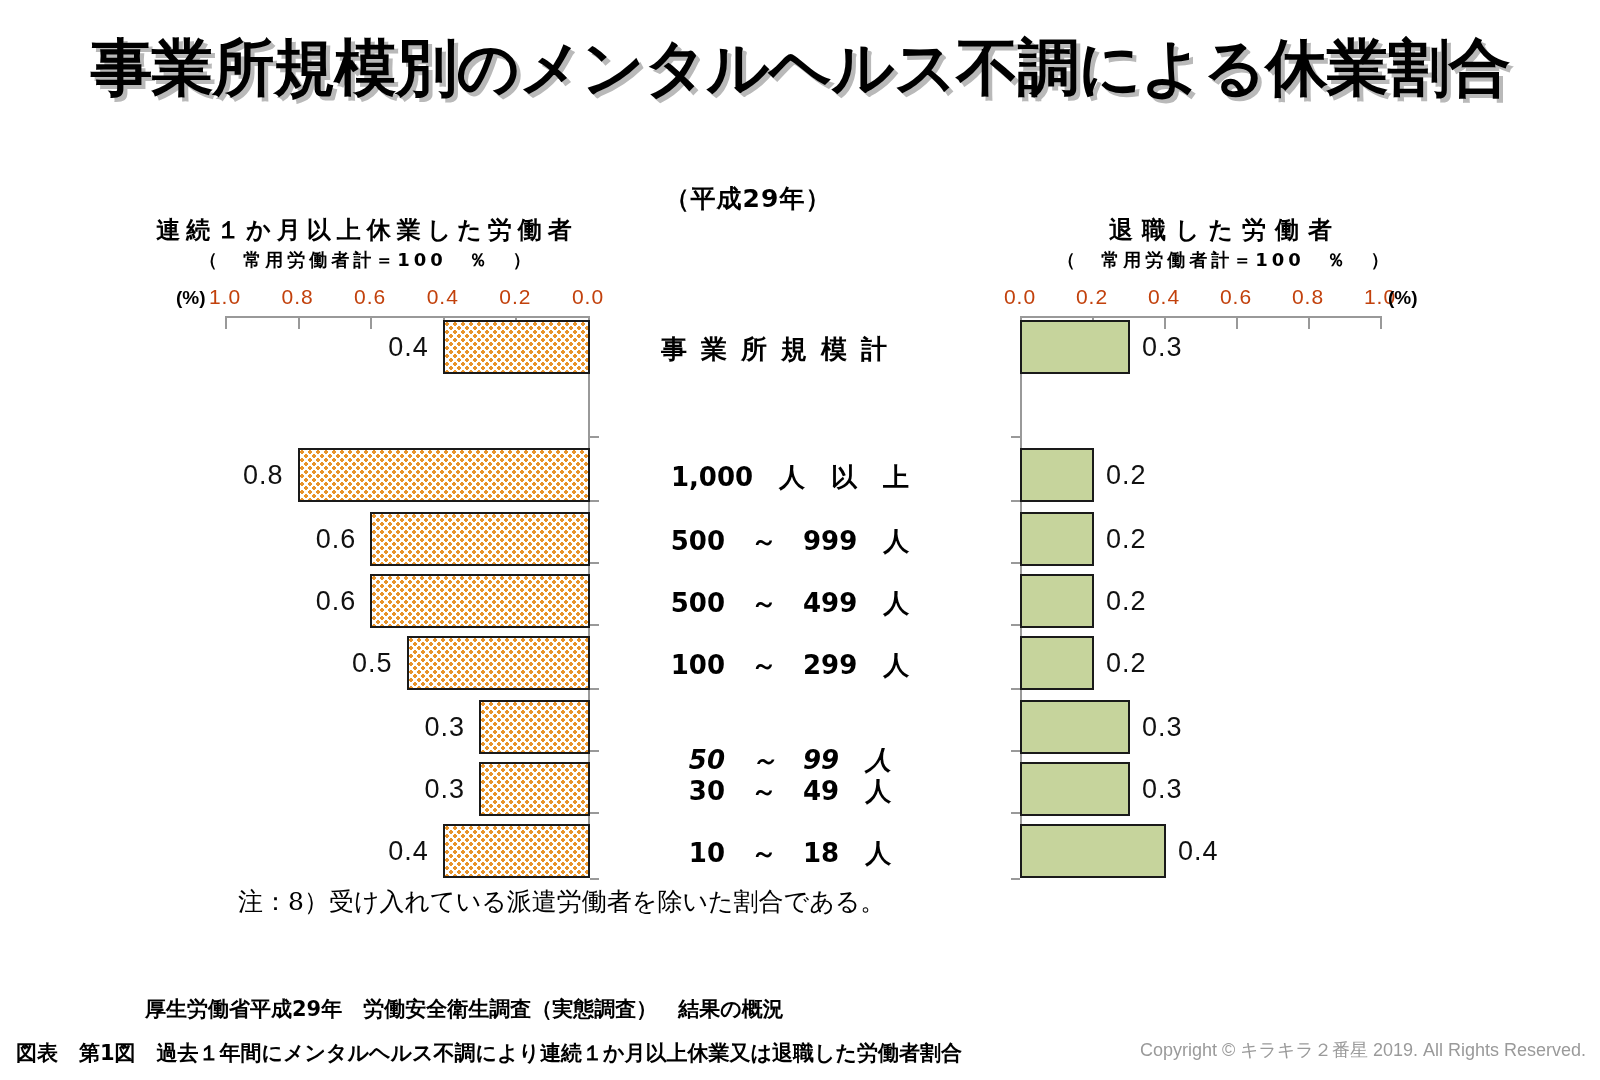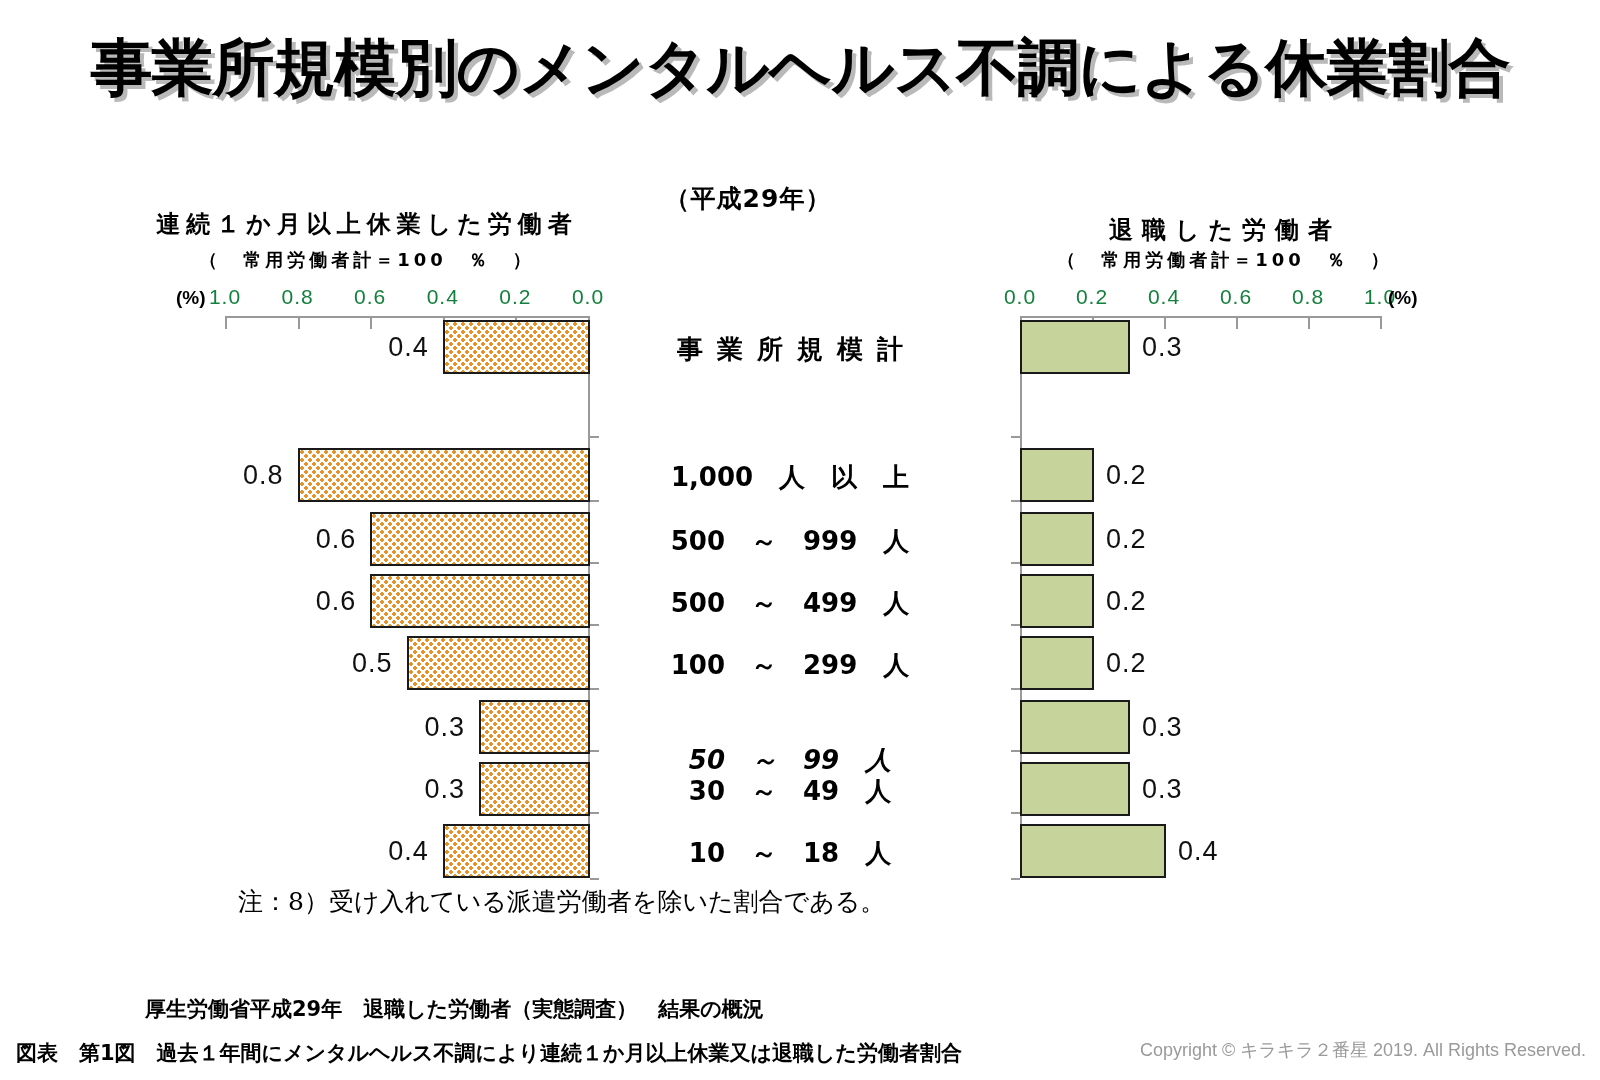--- a/index.html
+++ b/index.html
@@ -55,30 +55,30 @@
     text-align: center;
   }
   .panel-sub {
     position: absolute;
     font-size: 18px;
     font-weight: 700;
     white-space: nowrap;
     font-family: "DejaVu Sans", "Liberation Sans", sans-serif;
     text-align: center;
   }
-  #left-heading   { left: 100px;  top: 208px; width: 534px; letter-spacing: 6px; }
+  #left-heading   { left: 100px;  top: 214px; width: 534px; letter-spacing: 6px; }
   #left-subhead   { left: 100px;  top: 248px; width: 534px; letter-spacing: 4px; }
   #right-heading  { left: 980px;  top: 214px; width: 490px; letter-spacing: 9px; }
   #right-subhead  { left: 980px;  top: 248px; width: 490px; letter-spacing: 4px; }
 
   
   .axis-ticklabel {
     position: absolute;
     font-size: 21px;
-    color: #15803d;
+    color: #c2410c;
     white-space: nowrap;
     font-family: "Liberation Sans", "DejaVu Sans", sans-serif;
     transform: translateX(-50%);
     letter-spacing: 1px;
   }
   .pct-mark {
     position: absolute;
     font-size: 19px;
     font-weight: 700;
     color: #000;
@@ -239,21 +239,21 @@
     <div class="row-tick" style="left: 590px; top: 750px;"></div>
     <div class="row-tick" style="left: 1011px; top: 750px;"></div>
     <div class="row-tick" style="left: 590px; top: 812px;"></div>
     <div class="row-tick" style="left: 1011px; top: 812px;"></div>
     <div class="row-tick" style="left: 590px; top: 878px;"></div>
     <div class="row-tick" style="left: 1011px; top: 878px;"></div>
     <div class="bar bar-left" style="left: 442.8px; top: 320px; width: 147.2px; height: 54px;"></div>
     <div class="bar-value left-side" style="left: 368.8px; top: 332px; width: 60px;">0.4</div>
     <div class="bar bar-right" style="left: 1020px; top: 320px; width: 110px; height: 54px;"></div>
     <div class="bar-value right-side" style="left: 1142px; top: 332px; width: 60px;">0.3</div>
-    <div class="cat-label total" style="left: 580px; top: 332px; font-family: Liberation Mono, monospace;">事業所規模計</div>
+    <div class="cat-label total" style="left: 564px; top: 332px; font-family: Liberation Mono, monospace;">事業所規模計</div>
     <div class="bar bar-left" style="left: 297.6px; top: 448px; width: 292.4px; height: 54px;"></div>
     <div class="bar-value left-side" style="left: 223.6px; top: 460px; width: 60px;">0.8</div>
     <div class="bar bar-right" style="left: 1020px; top: 448px; width: 74px; height: 54px;"></div>
     <div class="bar-value right-side" style="left: 1106px; top: 460px; width: 60px;">0.2</div>
     <div class="cat-label range" style="left: 580px; top: 460px;">1,000　人　以　上</div>
     <div class="bar bar-left" style="left: 370.2px; top: 512px; width: 219.8px; height: 54px;"></div>
     <div class="bar-value left-side" style="left: 296.2px; top: 524px; width: 60px;">0.6</div>
     <div class="bar bar-right" style="left: 1020px; top: 512px; width: 74px; height: 54px;"></div>
     <div class="bar-value right-side" style="left: 1106px; top: 524px; width: 60px;">0.2</div>
     <div class="cat-label range" style="left: 580px; top: 524px;">500　～　999　人</div>
@@ -279,15 +279,15 @@
     <div class="cat-label range" style="left: 580px; top: 774px;">30　～　49　人</div>
     <div class="bar bar-left" style="left: 442.8px; top: 824px; width: 147.2px; height: 54px;"></div>
     <div class="bar-value left-side" style="left: 368.8px; top: 836px; width: 60px;">0.4</div>
     <div class="bar bar-right" style="left: 1020px; top: 824px; width: 146px; height: 54px;"></div>
     <div class="bar-value right-side" style="left: 1178px; top: 836px; width: 60px;">0.4</div>
     <div class="cat-label range" style="left: 580px; top: 836px;">10　～　18　人</div>
   </div>
 
 <div id="chart-note">注：8）受け入れている派遣労働者を除いた割合である。</div>
 
-<div class="footer-line" id="footer-source">厚生労働省平成29年　退職した労働者（実態調査）　結果の概況</div>
+<div class="footer-line" id="footer-source">厚生労働省平成29年　労働安全衛生調査（実態調査）　結果の概況</div>
 <div class="footer-line" id="footer-figure">図表　第1図　過去１年間にメンタルヘルス不調により連続１か月以上休業又は退職した労働者割合</div>
 <div id="copyright">Copyright © キラキラ２番星 2019. All Rights Reserved.</div>
 
 </body></html>

